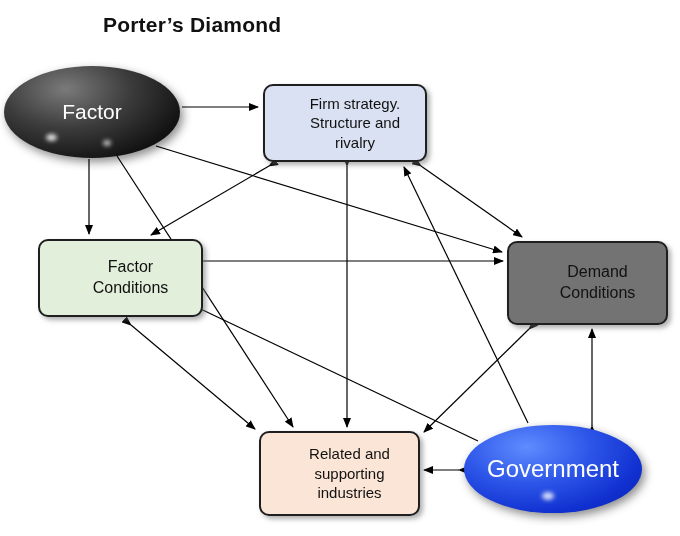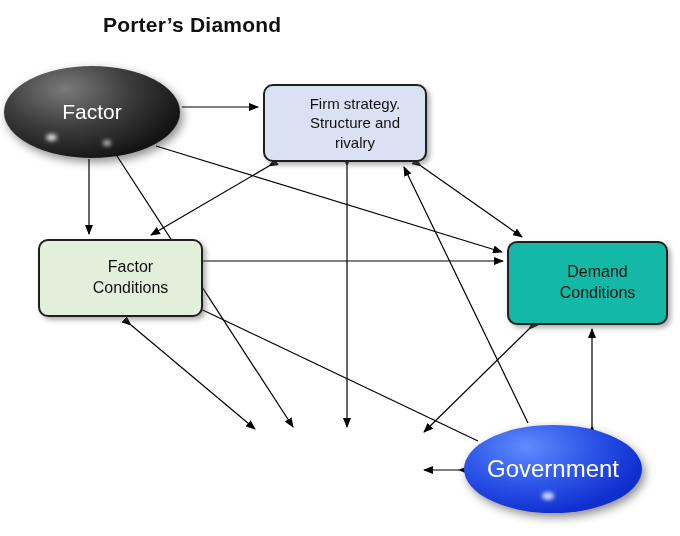--- a/index.html
+++ b/index.html
@@ -19,21 +19,21 @@
   
   .node-box {
     position:absolute; box-sizing:border-box;
     border:2px solid #1f1f1f; border-radius:10px;
     box-shadow:3px 3px 5px rgba(110,110,110,.55);
     display:flex; align-items:center; justify-content:center;
     text-align:center; white-space:pre-line; color:#111; line-height:1.3;padding-left:20px;
   }
   #firm    { left:263px; top:84px;  width:164px; height:78px; background:#d9e1f2; font-size:15px; }
   #factor  { left:18px;  top:239px; width:165px; height:78px; background:#e2efda; font-size:16px;margin-left:20px; }
-  #demand  { left:507px; top:241px; width:161px; height:84px; background:#14b8a6; font-size:16px; }
+  #demand  { left:507px; top:241px; width:161px; height:84px; background:#737373; font-size:16px; }
   #related { left:259px; top:431px; width:161px; height:85px; background:#fbe5d6; font-size:15px; }
 
   
   .ellipse {
     position:absolute; border-radius:50%;
     display:flex; align-items:center; justify-content:center;
     color:#fff; filter:drop-shadow(3px 4px 5px rgba(0,0,0,.45));
   }
   #chance {
     left:4px; top:66px; width:176px; height:92px; font-size:21px;
@@ -99,18 +99,23 @@
   <div class="node-box" id="factor">
     <span class="node-label">Factor
 Conditions</span>
   </div>
 
   <div class="node-box" id="demand">
     <span class="node-label">Demand
 Conditions</span>
   </div>
 
+  <div class="node-box" id="related">
+    <span class="node-label">Related and
+supporting
+industries</span>
+  </div>
 
   <div class="ellipse" id="government">
     <span class="node-label">Government</span>
   </div>
 
 </div>
 
 </body></html>

